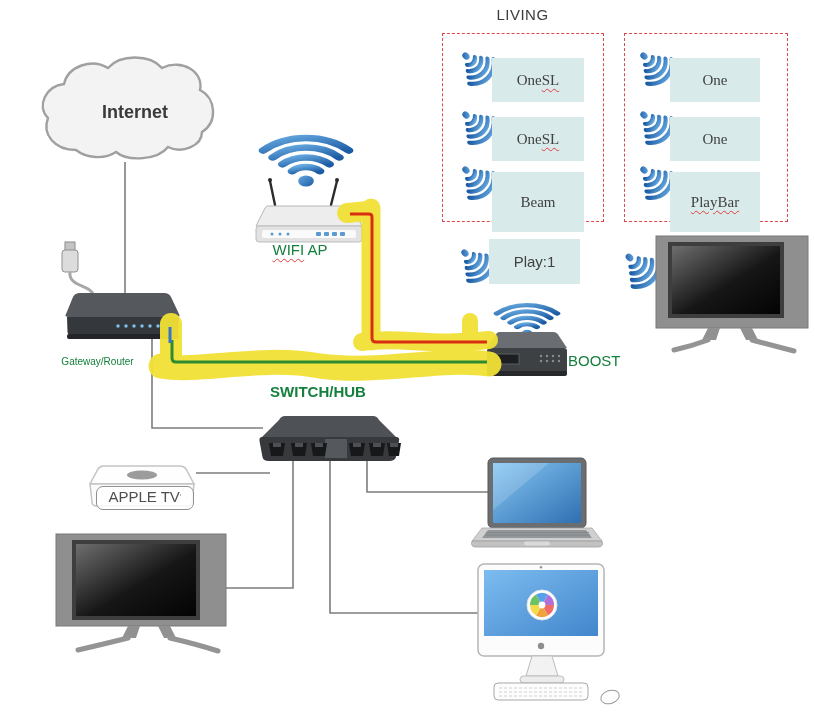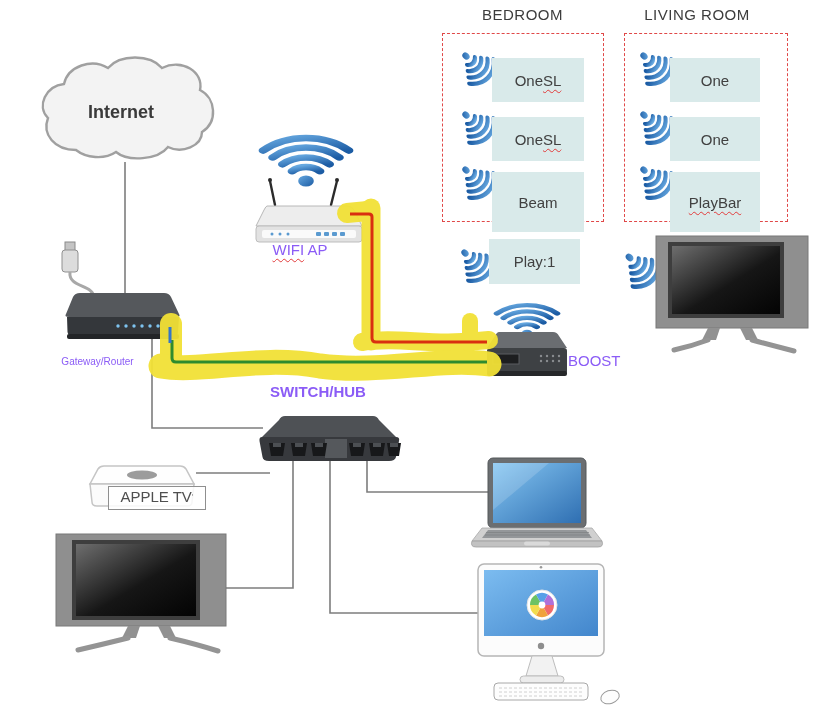--- a/index.html
+++ b/index.html
@@ -1,24 +1,24 @@
 <!DOCTYPE html>
 <html style="--highlight-yellow: #f2e136; --cable-red: #d92f10; --cable-green: #2e8b2e; --cable-blue: #3575c8; --wifi-blue-dark: #1c5ca4; --wifi-blue-light: #66a8e0; --zone-border-red: #e04848; --speaker-box-fill: #d9eaea; --connector-gray: #7d7d7d;"><head>
 <meta charset="utf-8">
 <style>
   html,body{margin:0;padding:0;background:#fff;}
   #stage{position:relative;width:815px;height:712px;background:#fff;overflow:hidden;
          font-family:"Liberation Sans","DejaVu Sans",sans-serif;}
   .abs{position:absolute;}
   svg{display:block;overflow:visible;}
   .layer{position:absolute;left:0;top:0;pointer-events:none;}
-  .label{position:absolute;font-size:15px;color:#8b5cf6;text-align:center;white-space:nowrap;}
+  .label{position:absolute;font-size:15px;color:#15803d;text-align:center;white-space:nowrap;}
   .sq{text-decoration-line:underline;text-decoration-style:wavy;
       text-decoration-color:#e23c3c;text-decoration-thickness:1px;text-underline-offset:3px;}
-  .zone{position:absolute;border:1.6px dashed var(--zone-border-red,#e04848);}
+  .zone{position:absolute;border:1.6px dashed var(--zone-border-red,#e04848);font-family:Liberation Serif, serif;}
   .zone-title{position:absolute;font-size:15px;color:#3c3c3c;text-align:center;letter-spacing:.5px;white-space:nowrap;}
   .spk-box{position:absolute;background:var(--speaker-box-fill,#d9eaea);display:flex;
            align-items:center;justify-content:center;font-size:15px;color:#414141;}
   .rot135{transform:rotate(135deg);}
   .cloud-text{position:absolute;font-size:18px;font-weight:bold;color:#3a3a3a;text-align:center;}
   .atv-label{position:absolute;border:1px solid #8f8f8f;background:rgba(255,255,255,.85);
              font-size:15px;color:#4f4f4f;text-align:center;line-height:20px;}
   .atv-mark{font-size:9px;color:#9a9a9a;vertical-align:top;}
 </style>
 </head>
@@ -65,21 +65,21 @@
       <path d="M367,459 V492 H489"></path>
     </g>
   </svg>
 
   <div class="abs" style="left:28px;top:52px;width:195px;height:118px;">
     <svg width="195" height="118" viewBox="0 0 195 118">
       <path d="M48,98 C26,98 14,82 20,66 C8,54 18,34 36,32 C40,14 64,6 80,16 C92,2 122,2 134,16
                C154,6 176,20 172,38 C188,46 190,70 174,80 C174,94 154,102 140,95
                C130,108 100,110 88,100 C76,108 58,106 48,98 Z" fill="#f3f3f3" stroke="#a0a0a0" stroke-width="2.4"></path>
     </svg>
-    <div class="cloud-text" style="left:38px;top:50px;width:110px;">Internet</div>
+    <div class="cloud-text" style="left:52px;top:50px;width:110px;">Internet</div>
   </div>
 
   <div class="abs" style="left:56px;top:240px;width:48px;height:60px;">
     <svg width="48" height="60" viewBox="0 0 48 60">
       <rect x="9" y="2" width="10" height="9" fill="#c4c4c4" stroke="#8a8a8a"></rect>
       <rect x="6" y="10" width="16" height="22" rx="3" fill="#dcdcdc" stroke="#909090"></rect>
       <path d="M14,32 C12,48 38,44 38,58" fill="none" stroke="#a8a8a8" stroke-width="3"></path>
     </svg>
   </div>
 
@@ -124,21 +124,21 @@
           <rect x="72" y="56" width="5" height="4" rx="1"></rect>
         <rect x="80" y="56" width="5" height="4" rx="1"></rect>
           <rect x="88" y="56" width="5" height="4" rx="1"></rect>
       </g>
     </svg>
   </div>
   <div class="label" style="left:250px;top:241px;width:100px;">
     <span class="sq">WIFI</span><span> AP</span>
   </div>
 
-  <div class="zone-title" style="left:430px;top:6px;width:185px;">BEDROOM</div>
+  <div class="zone-title" style="left:430px;top:6px;width:185px;">LIVING</div>
   <div class="zone" style="left:442px;top:33px;width:160px;height:187px;">
     <div class="abs" style="left:16px;top:10px;">
       <svg class="rot135" width="38" height="48" viewBox="0 0 48 48" preserveAspectRatio="none">
           <use href="#wifi-fan"></use>
         </svg>
       </div>
     <div class="spk-box" style="left:49px;top:24px;width:92px;height:44px;">
       <span>One </span>
         <span class="sq">SL</span>
       </div>
@@ -155,21 +155,20 @@
       <svg class="rot135" width="38" height="48" viewBox="0 0 48 48" preserveAspectRatio="none">
           <use href="#wifi-fan"></use>
         </svg>
       </div>
     <div class="spk-box" style="left:49px;top:138px;width:92px;height:60px;">
       <span>Beam</span>
         <span class="sq"></span>
       </div>
   </div>
 
-  <div class="zone-title" style="left:612px;top:6px;width:170px;">LIVING ROOM</div>
   <div class="zone" style="left:624px;top:33px;width:162px;height:187px;">
     <div class="abs" style="left:12px;top:10px;">
       <svg class="rot135" width="38" height="48" viewBox="0 0 48 48" preserveAspectRatio="none">
           <use href="#wifi-fan"></use>
         </svg>
       </div>
     <div class="spk-box" style="left:45px;top:24px;width:90px;height:44px;">
       <span>One</span>
         <span class="sq"></span>
       </div>
@@ -270,21 +269,21 @@
     </svg>
   </div>
 
   <div class="abs" style="left:82px;top:458px;width:122px;height:58px;">
     <svg width="122" height="58" viewBox="0 0 122 58">
       <path d="M22,8 L98,8 Q102,8 104,11 L112,26 L8,26 L16,11 Q18,8 22,8 Z" fill="#fefefe" stroke="#c5c5c5" stroke-width="1.5"></path>
       <ellipse cx="60" cy="17" rx="15" ry="4.5" fill="#9c9c9c"></ellipse>
       <path d="M8,26 L112,26 L110,44 Q110,48 105,48 L15,48 Q10,48 10,44 Z" fill="#fbfbfb" stroke="#c5c5c5" stroke-width="1.5"></path>
     </svg>
   </div>
-  <div class="atv-label" style="left:108px;top:486px;width:96px;height:22px;">
+  <div class="atv-label" style="left:96px;top:486px;width:96px;height:22px;border-radius:7px;">
     <span>APPLE TV</span><span class="atv-mark">'</span>
   </div>
 
   <div class="abs" style="left:52px;top:526px;width:180px;height:130px;">
     <svg width="180" height="130" viewBox="0 0 180 130">
       <rect x="4" y="8" width="170" height="92" fill="#8f8f8f" stroke="#787878"></rect>
       <rect x="20" y="14" width="128" height="80" fill="#3e3e3e"></rect>
       <rect x="24" y="18" width="120" height="72" fill="url(#gscr)"></rect>
       <polygon points="76,100 88,100 84,112 70,112" fill="#919191"></polygon>
       <polygon points="106,100 118,100 124,112 112,112" fill="#919191"></polygon>

